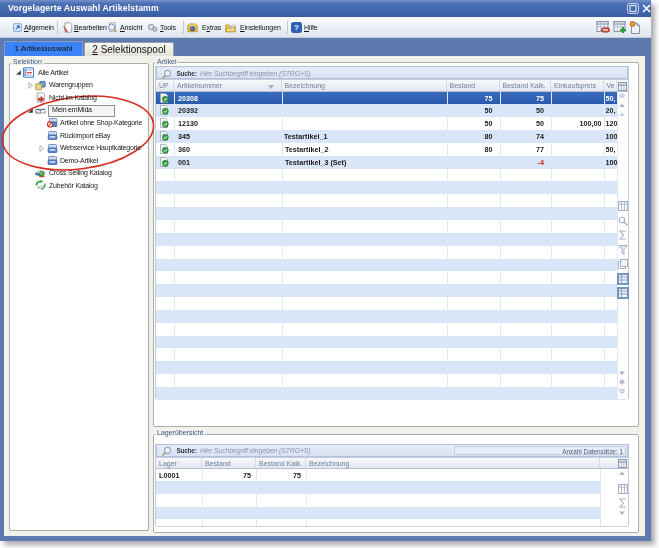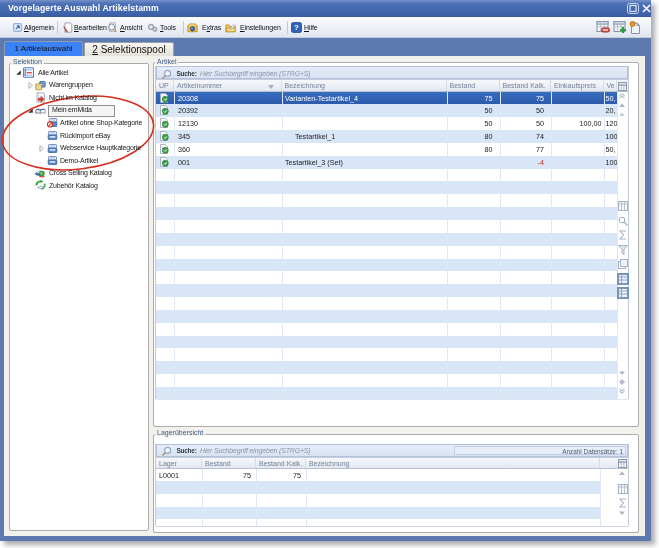--- a/index.html
+++ b/index.html
@@ -29,21 +29,21 @@
 .ticon { position:absolute; width:11px; height:11px; }
 .texp { position:absolute; width:7px; height:7px; }
 #focusbox { position:absolute; border:1px solid #8f8f8f; background:#f5f5f5; }
 .search { position:absolute; background:linear-gradient(180deg,#e6edf9 0%,#d8e2f3 100%); border:1px solid #b3c1dd; }
 .s-label { position:absolute; left:19.5px; top:2.5px; font-size:6.4px; font-weight:bold; color:#333a46; letter-spacing:-0.2px; }
 .s-hint { position:absolute; left:43px; top:2.5px; font-size:6.9px; font-style:italic; color:#8d96a8; letter-spacing:-0.1px; }
 .s-right { position:absolute; right:4px; top:3px; font-size:6.4px; color:#4c5a73; }
 .ghead { position:absolute; background:linear-gradient(180deg,#f6f8fb 0%,#eceff5 55%,#e2e7f0 100%); border-top:1px solid #c5cddd; border-bottom:1px solid #b7c1d4; }
 .hcell { position:absolute; top:0; height:100%; font-size:7px; color:#75819b; padding-top:2px; border-right:1px solid #d6dde9; white-space:nowrap; overflow:hidden; }
 .hcell span { padding-left:3px; }
-.grow { position:absolute; font-size:7.2px; color:#1a1a1a; }
+.grow { position:absolute; font-size:7.2px; color:#1a1a1a;font-weight:bold; }
 .gcell { position:absolute; top:0; height:100%; overflow:hidden; white-space:nowrap; padding-top:2px; }
 .num { text-align:right; }
 .vline { position:absolute; width:1px; background:#dfe8f5; }
 .stripe2 { background:#d9e6f8; }
 .selrow { background:linear-gradient(180deg,#3a6cbe 0%,#2b5aab 100%); color:#ffffff; }
 .upicon { position:absolute; left:3px; top:1px; width:10px; height:10px; }
 </style>
 </head>
 <body>
 <div id="win">
@@ -242,21 +242,20 @@
         </svg>
 </div>
 <div class="grow selrow" style="left:152px;top:35.5px;width:461px;height:12.85px">
 <svg class="upicon" viewBox="0 0 10 10">
           <path d="M1.5 0.5 h5 l2 2 v7 h-7 z" fill="#ffffff" stroke="#9aa2b2" stroke-width="0.8"></path>
           <path d="M2.5 3 h4 M2.5 4.8 h4" stroke="#c3cad6" stroke-width="0.7"></path>
           <circle cx="6.3" cy="6.3" r="3" fill="#3aa34a" stroke="#1e7029" stroke-width="0.6"></circle>
           <path d="M4.9 6.4 l1.1 1.1 1.8-2.2" stroke="#ffffff" stroke-width="0.9" fill="none"></path>
         </svg>
 <div class="gcell" style="left:22px;width:101.5px">20308</div>
-<div class="gcell" style="left:129px;width:159px">Varianten-Testartikel_4</div>
 <div class="gcell num" style="left:290.5px;width:46px">75</div>
 <div class="gcell num" style="left:343.5px;width:44.5px;">75</div>
 <div class="gcell num" style="left:395px;width:50.5px"></div>
 <div class="gcell" style="left:449.5px;width:11.5px">50,</div>
 </div>
 <div class="grow stripe2" style="left:152px;top:48.35px;width:461px;height:12.85px">
 <svg class="upicon" viewBox="0 0 10 10">
           <path d="M1.5 0.5 h5 l2 2 v7 h-7 z" fill="#ffffff" stroke="#9aa2b2" stroke-width="0.8"></path>
           <path d="M2.5 3 h4 M2.5 4.8 h4" stroke="#c3cad6" stroke-width="0.7"></path>
           <circle cx="6.3" cy="6.3" r="3" fill="#3aa34a" stroke="#1e7029" stroke-width="0.6"></circle>
@@ -282,34 +281,35 @@
 <div class="gcell" style="left:449.5px;width:11.5px">120</div>
 </div>
 <div class="grow stripe2" style="left:152px;top:74.05px;width:461px;height:12.85px">
 <svg class="upicon" viewBox="0 0 10 10">
           <path d="M1.5 0.5 h5 l2 2 v7 h-7 z" fill="#ffffff" stroke="#9aa2b2" stroke-width="0.8"></path>
           <path d="M2.5 3 h4 M2.5 4.8 h4" stroke="#c3cad6" stroke-width="0.7"></path>
           <circle cx="6.3" cy="6.3" r="3" fill="#3aa34a" stroke="#1e7029" stroke-width="0.6"></circle>
           <path d="M4.9 6.4 l1.1 1.1 1.8-2.2" stroke="#ffffff" stroke-width="0.9" fill="none"></path>
         </svg>
 <div class="gcell" style="left:22px;width:101.5px">345</div>
-<div class="gcell" style="left:139px;width:159px">Testartikel_1</div>
+<div class="gcell" style="left:128px;width:159px">Testartikel_1</div>
 <div class="gcell num" style="left:290.5px;width:46px">80</div>
 <div class="gcell num" style="left:343.5px;width:44.5px;">74</div>
 <div class="gcell num" style="left:395px;width:50.5px"></div>
 <div class="gcell" style="left:449.5px;width:11.5px">100</div>
 </div>
 <div class="grow" style="left:152px;top:86.9px;width:461px;height:12.85px">
 <svg class="upicon" viewBox="0 0 10 10">
           <path d="M1.5 0.5 h5 l2 2 v7 h-7 z" fill="#ffffff" stroke="#9aa2b2" stroke-width="0.8"></path>
           <path d="M2.5 3 h4 M2.5 4.8 h4" stroke="#c3cad6" stroke-width="0.7"></path>
           <circle cx="6.3" cy="6.3" r="3" fill="#3aa34a" stroke="#1e7029" stroke-width="0.6"></circle>
           <path d="M4.9 6.4 l1.1 1.1 1.8-2.2" stroke="#ffffff" stroke-width="0.9" fill="none"></path>
         </svg>
 <div class="gcell" style="left:22px;width:101.5px">360</div>
+<div class="gcell" style="left:129px;width:159px">Testartikel_2</div>
 <div class="gcell num" style="left:290.5px;width:46px">80</div>
 <div class="gcell num" style="left:343.5px;width:44.5px;">77</div>
 <div class="gcell num" style="left:395px;width:50.5px"></div>
 <div class="gcell" style="left:449.5px;width:11.5px">50,</div>
 </div>
 <div class="grow stripe2" style="left:152px;top:99.75px;width:461px;height:12.85px">
 <svg class="upicon" viewBox="0 0 10 10">
           <path d="M1.5 0.5 h5 l2 2 v7 h-7 z" fill="#ffffff" stroke="#9aa2b2" stroke-width="0.8"></path>
           <path d="M2.5 3 h4 M2.5 4.8 h4" stroke="#c3cad6" stroke-width="0.7"></path>
           <circle cx="6.3" cy="6.3" r="3" fill="#3aa34a" stroke="#1e7029" stroke-width="0.6"></circle>

